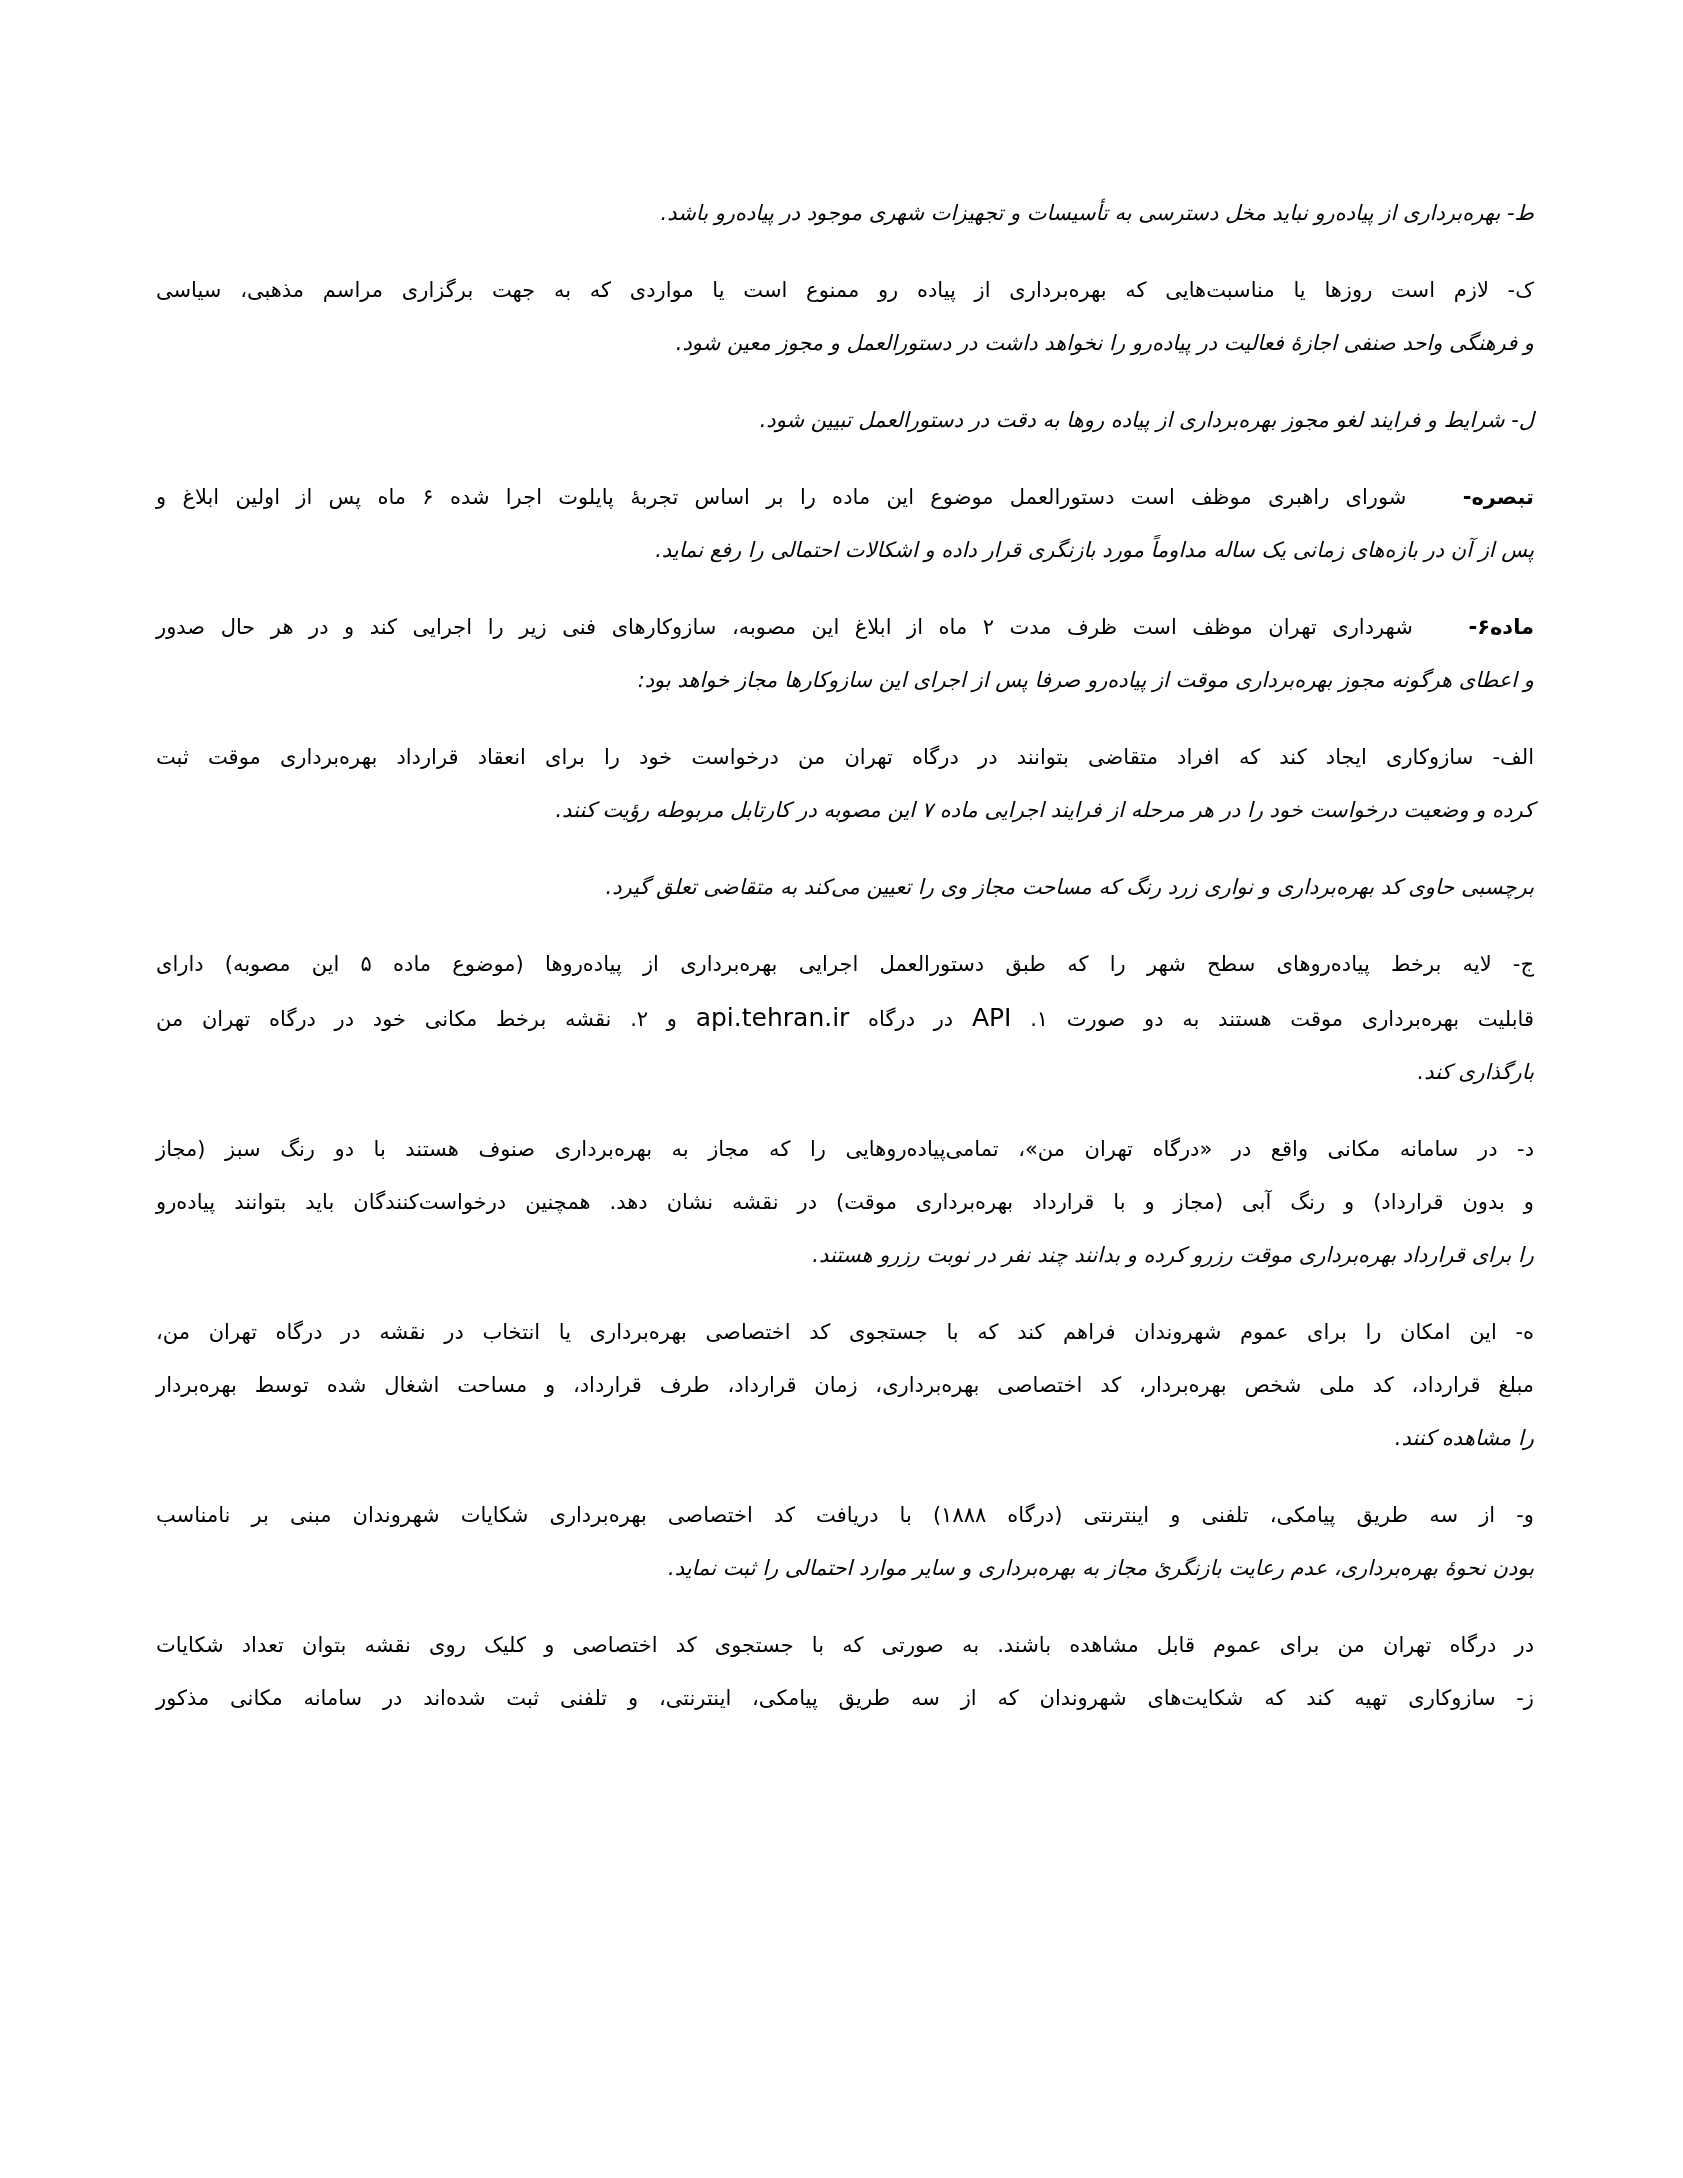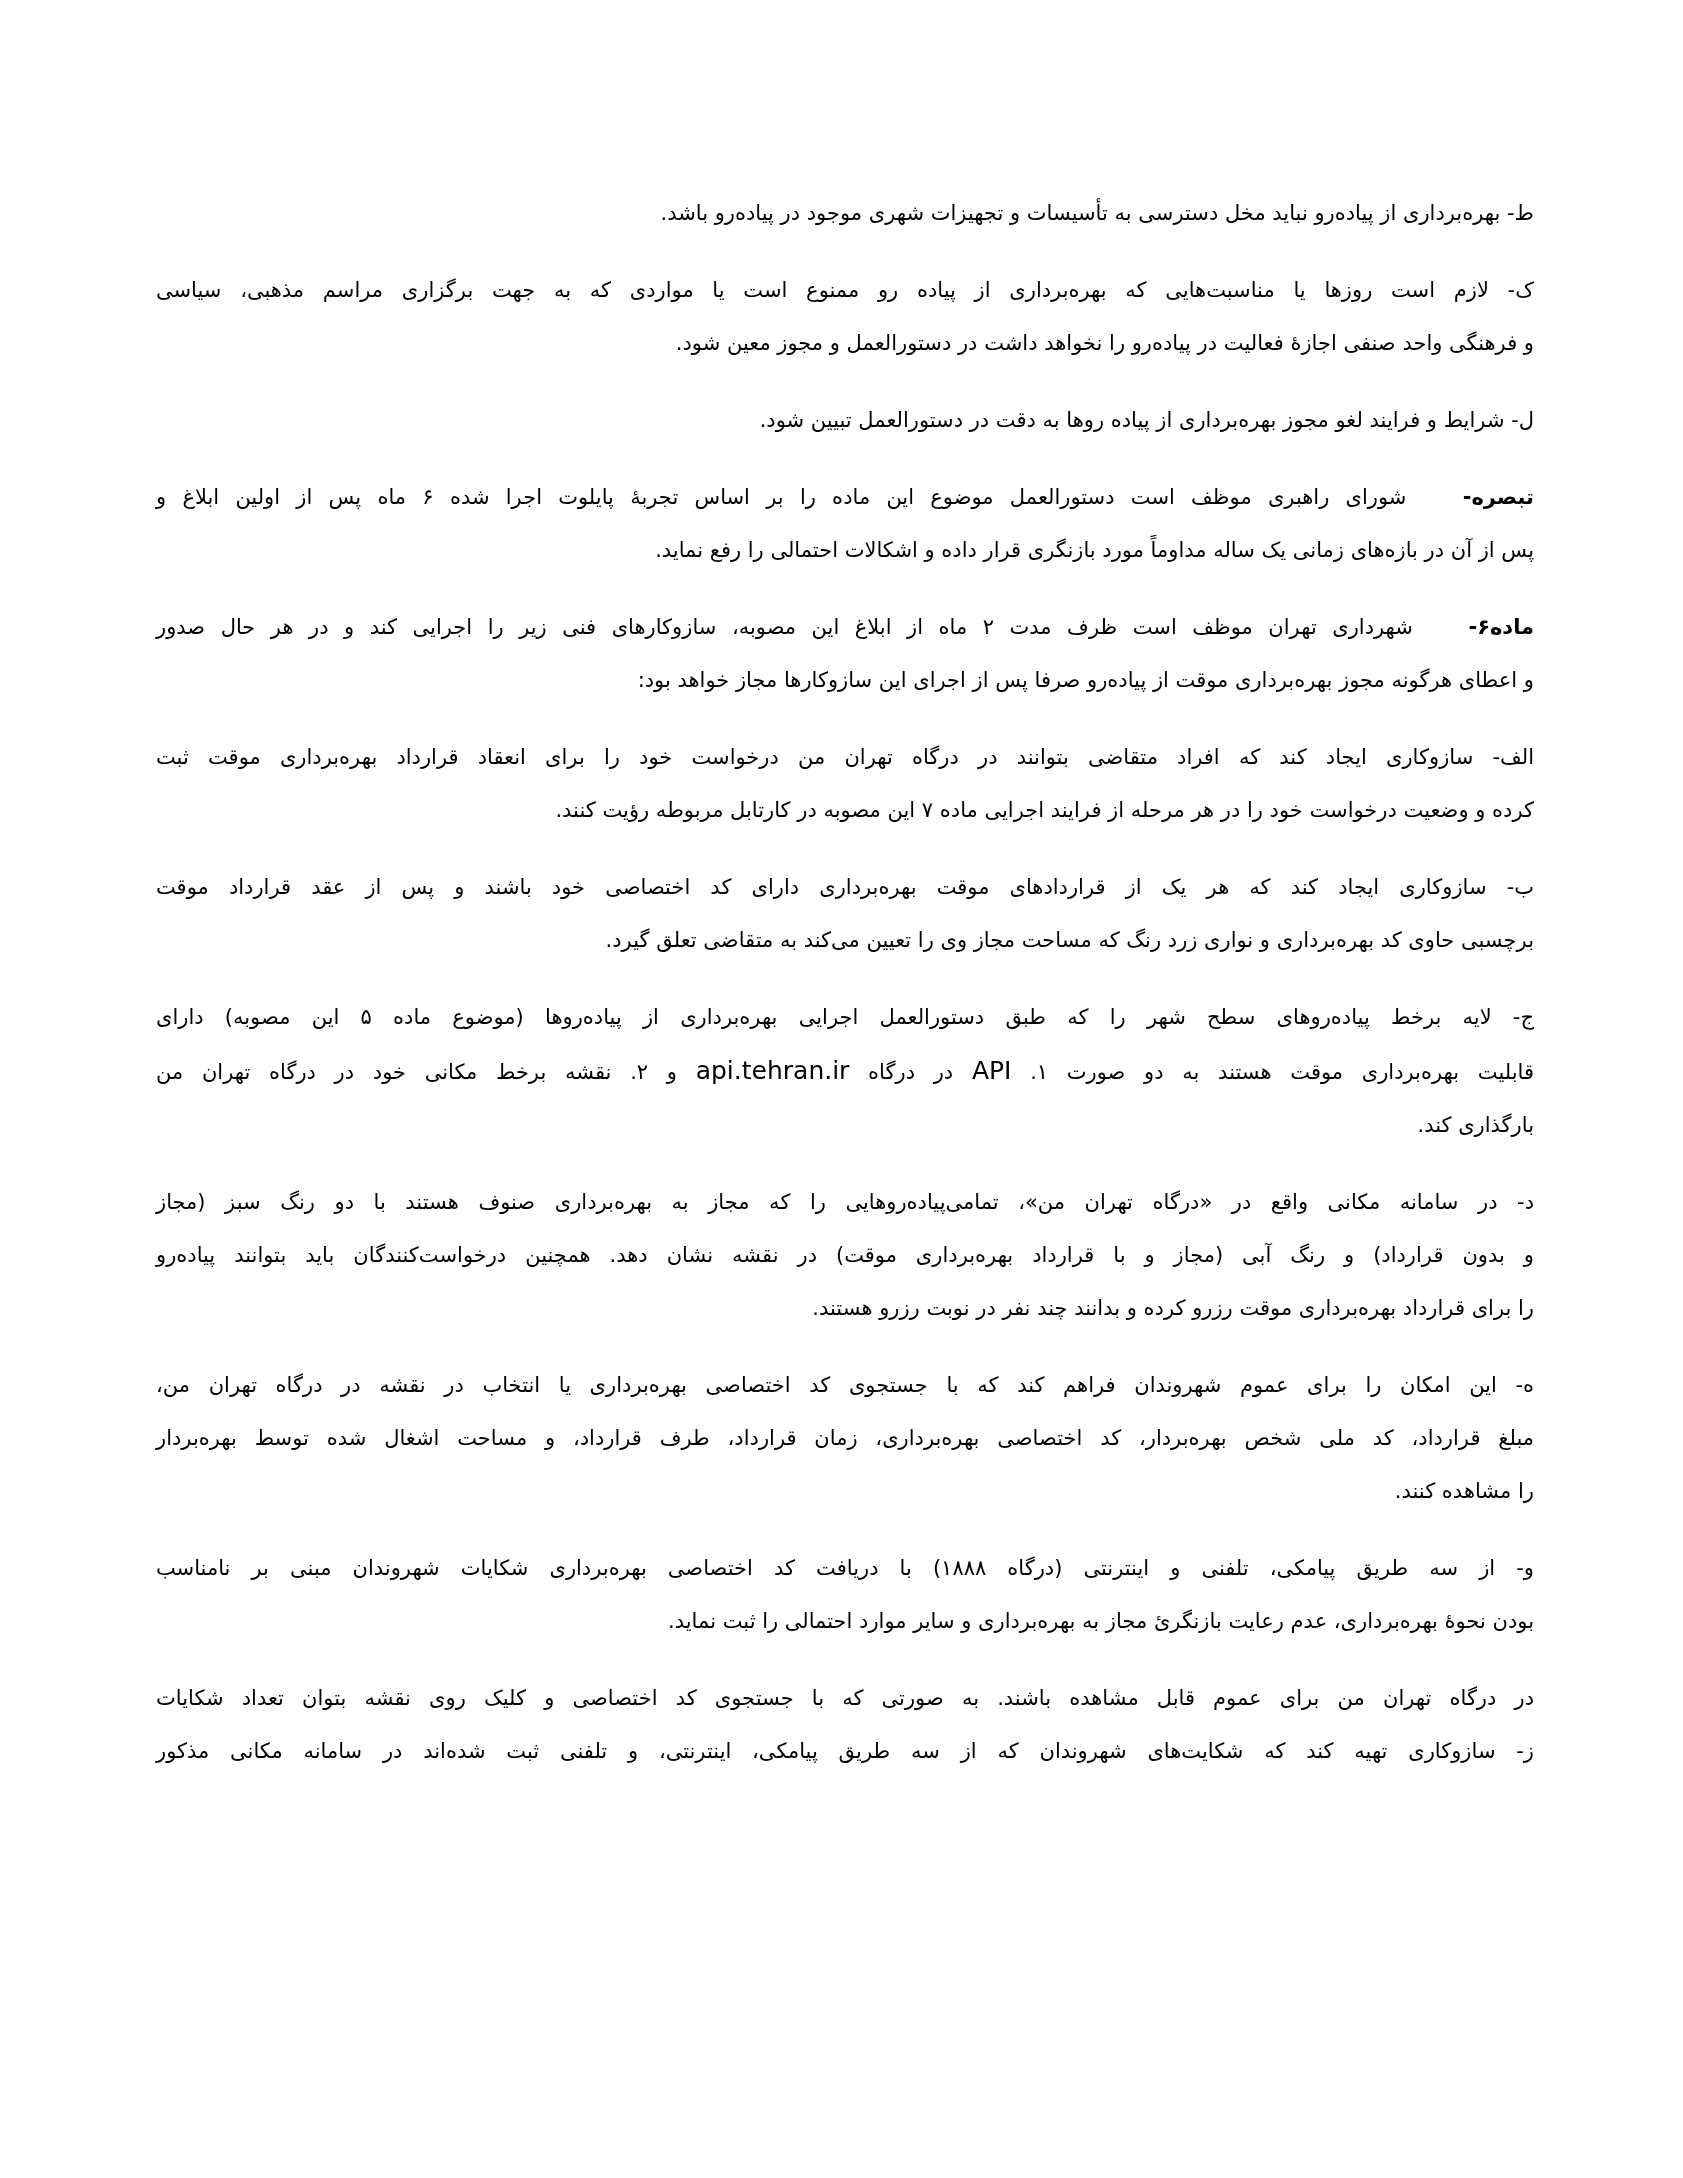--- a/index.html
+++ b/index.html
@@ -30,20 +30,21 @@
   }
   .line {
     line-height: 53px;
   }
   .line.fill {
     text-align: justify;
     text-align-last: justify;
   }
   .line.last {
     text-align: right;
+    font-style: italic;
   }
   .lead {
     font-weight: bold;
     margin-left: 40px;
   }
   .latin {
     font-size: 25px;
     direction: ltr;
     unicode-bidi: embed;
   }
@@ -69,21 +70,20 @@
       </div>
       <div class="paragraph">
         <div class="line fill"><b class="lead">ماده۶-</b> شهرداری تهران موظف است ظرف مدت ۲ ماه از ابلاغ این مصوبه، سازوکارهای فنی زیر را اجرایی کند و در هر حال صدور</div>
         <div class="line last">و اعطای هرگونه مجوز بهره‌برداری موقت از پیاده‌رو صرفا پس از اجرای این سازوکارها مجاز خواهد بود:</div>
       </div>
       <div class="paragraph">
         <div class="line fill">الف- سازوکاری ایجاد کند که افراد متقاضی بتوانند در درگاه تهران من درخواست خود را برای انعقاد قرارداد بهره‌برداری موقت ثبت</div>
         <div class="line last">کرده و وضعیت درخواست خود را در هر مرحله از فرایند اجرایی ماده ۷ این مصوبه در کارتابل مربوطه رؤیت کنند.</div>
       </div>
       <div class="paragraph">
-        <div class="line fill">ب- سازوکاری ایجاد کند که هر یک از قراردادهای موقت بهره‌برداری دارای کد اختصاصی خود باشند و پس از عقد قرارداد موقت</div>
         <div class="line last">برچسبی حاوی کد بهره‌برداری و نواری زرد رنگ که مساحت مجاز وی را تعیین می‌کند به متقاضی تعلق گیرد.</div>
       </div>
       <div class="paragraph">
         <div class="line fill">ج- لایه برخط پیاده‌روهای سطح شهر را که طبق دستورالعمل اجرایی بهره‌برداری از پیاده‌روها (موضوع ماده ۵ این مصوبه) دارای</div>
         <div class="line fill">قابلیت بهره‌برداری موقت هستند به دو صورت ۱. <span class="latin" dir="ltr">API</span> در درگاه <span class="latin" dir="ltr">api.tehran.ir</span> و ۲. نقشه برخط مکانی خود در درگاه تهران من</div>
         <div class="line last">بارگذاری کند.</div>
       </div>
       <div class="paragraph">
         <div class="line fill">د- در سامانه مکانی واقع در «درگاه تهران من»، تمامی‌پیاده‌روهایی را که مجاز به بهره‌برداری صنوف هستند با دو رنگ سبز (مجاز</div>
         <div class="line fill">و بدون قرارداد) و رنگ آبی (مجاز و با قرارداد بهره‌برداری موقت) در نقشه نشان دهد. همچنین درخواست‌کنندگان باید بتوانند پیاده‌رو</div>

